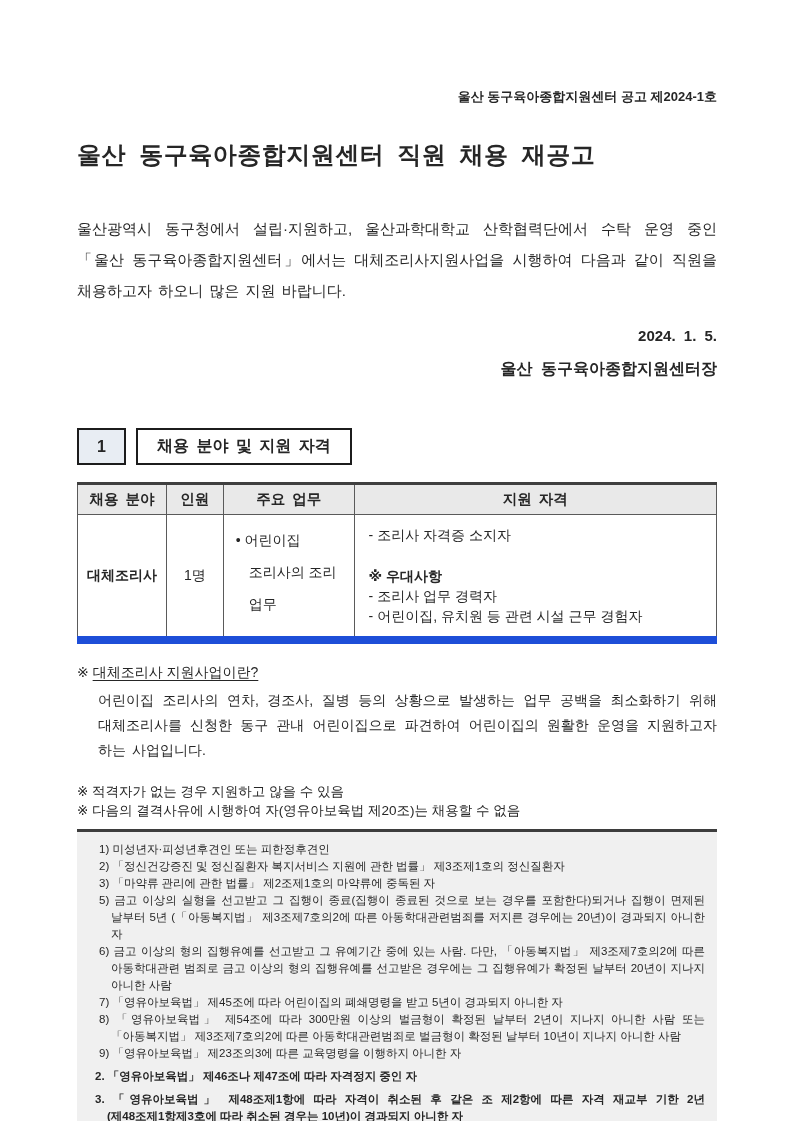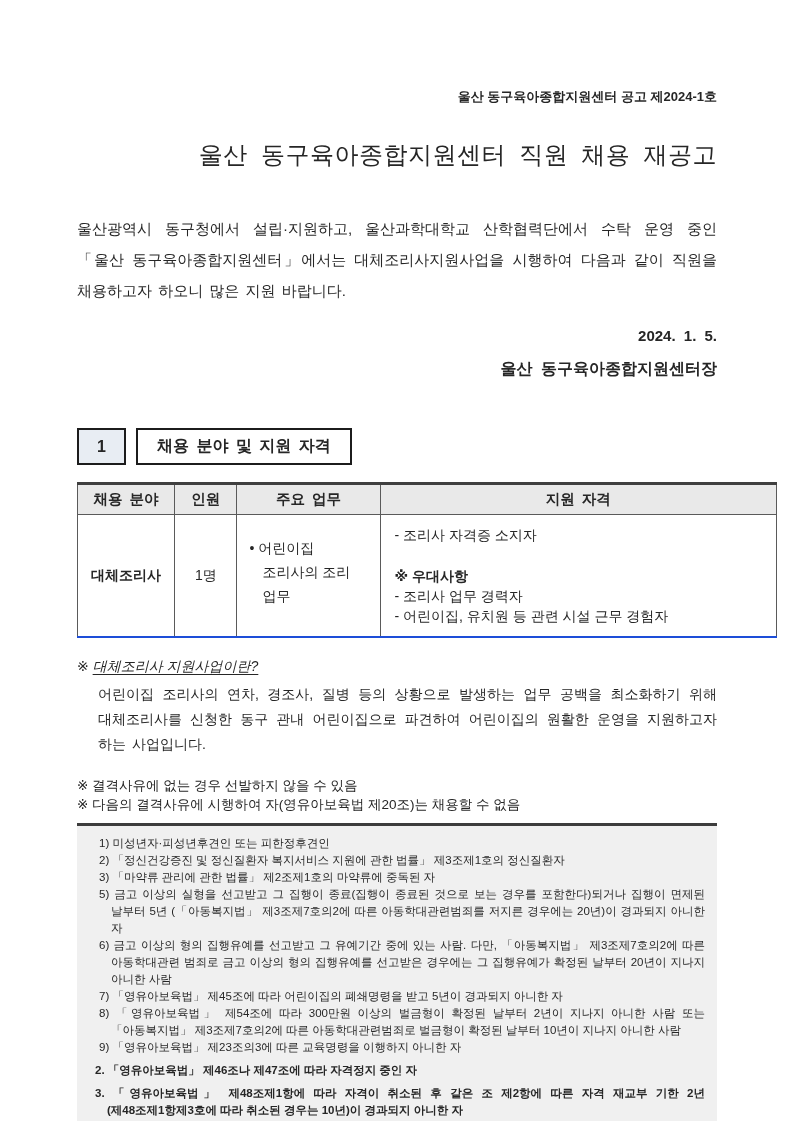--- a/index.html
+++ b/index.html
@@ -11,22 +11,22 @@
     overflow: hidden;
   }
   .page { width: 793px; height: 1121px; padding: 88px 76px 30px 77px; border-radius: 19px; }
 
   .notice-no {
     text-align: right;
     font-size: 13px; font-weight: bold; letter-spacing: 0px;
   }
   .doc-title {
     margin-top: 33px;
-    text-align: right;
-    font-size: 24px; font-weight: normal; letter-spacing: 0.5px;
+    text-align: left;
+    font-size: 24px; font-weight: bold; letter-spacing: 0.5px;
     word-spacing: 6px;
   }
   .intro {
     margin-top: 42px;
     font-size: 15px; line-height: 31px;
     text-align: justify; word-break: keep-all;
     word-spacing: 2px;
   }
   .date-line {
     margin-top: 21px; text-align: right;
@@ -47,45 +47,45 @@
   .section-title {
     margin-left: 10px; height: 37px;
     border: 2px solid #1c1c1c; background: #ffffff;
     display: flex; align-items: center;
     padding: 0 19px;
     font-size: 16px; font-weight: bold; word-spacing: 3px; text-align: right;
   }
 
   table.recruit {
     margin-top: 17px;
-    width: 700px; border-collapse: collapse;
+    width: 640px; border-collapse: collapse;
     border-top: 3px solid #3f3f3f;
-    border-bottom: 2px solid #1d4ed8;
+    border-bottom: 8px solid #1d4ed8;
   }
   table.recruit th, table.recruit td { border: 1px solid #5a5a5a; }
   table.recruit th {
     background: #e9e9e9; height: 31px;
     font-size: 14.5px; font-weight: bold; word-spacing: 3px;
   }
   table.recruit td { height: 104px; vertical-align: middle; font-size: 14px; }
   .col-field { width: 89px; }
   .col-count { width: 57px; }
   .col-duty  { width: 131px; }
   .col-qual  { width: 363px; }
   td.cell-field { text-align: center; font-weight: bold; word-spacing: 2px; }
   td.cell-count { text-align: center; }
-  td.cell-duty { padding: 0 6px 8px 12px; line-height: 24px; }
+  td.cell-duty { padding: 0 6px 8px 12px; line-height: 32px; }
   .duty-text { padding-left: 13px; text-indent: -13px; word-break: keep-all; }
   td.cell-qual { padding: 10px 8px 10px 14px; font-size: 13.5px; line-height: 20px; }
   .qual-line { word-break: keep-all; }
   .qual-pref-title { font-weight: bold; margin-top: 21px; }
 
   .about { margin-top: 17px; font-size: 14px; }
   .about-head { line-height: 22px; }
-  .about-title { text-decoration: underline; text-underline-offset: 3px; font-style: italic; }
+  .about-title { text-decoration: underline; text-underline-offset: 3px; }
   .about-body {
     margin-top: 5px; padding-left: 21px;
     line-height: 25px; text-align: justify; word-break: keep-all; word-spacing: 2px;
   }
   .note-line { margin-top: 0; font-size: 13.5px; line-height: 18.5px; }
   .notes-block { margin-top: 20px; }
 
   .disq-box {
     margin-top: 9px;
     width: 640px;
@@ -153,21 +153,21 @@
 
   <div class="about">
     <div class="about-head">
       <span>※</span>
       <span class="about-title">대체조리사 지원사업이란?</span>
     </div>
     <div class="about-body">어린이집 조리사의 연차, 경조사, 질병 등의 상황으로 발생하는 업무 공백을 최소화하기 위해 대체조리사를 신청한 동구 관내 어린이집으로 파견하여 어린이집의 원활한 운영을 지원하고자 하는 사업입니다.</div>
   </div>
 
   <div class="notes-block">
-    <div class="note-line">※ 결격사유에 없는 경우 선발하지 않을 수 있음</div>
+    <div class="note-line">※ 적격자가 없는 경우 지원하고 않을 수 있음</div>
     <div class="note-line">※ 다음의 결격사유에 시행하여 자(영유아보육법 제20조)는 채용할 수 없음</div>
   </div>
 
   <div class="disq-box">
     <div class="disq-sub">1) 미성년자·피성년후견인 또는 피한정후견인</div>
     <div class="disq-sub">2) 「정신건강증진 및 정신질환자 복지서비스 지원에 관한 법률」 제3조제1호의 정신질환자</div>
     <div class="disq-sub">3) 「마약류 관리에 관한 법률」 제2조제1호의 마약류에 중독된 자</div>
     <div class="disq-sub">5) 금고 이상의 실형을 선고받고 그 집행이 종료(집행이 종료된 것으로 보는 경우를 포함한다)되거나 집행이 면제된 날부터 5년 (「아동복지법」 제3조제7호의2에 따른 아동학대관련범죄를 저지른 경우에는 20년)이 경과되지 아니한 자</div>
     <div class="disq-sub">6) 금고 이상의 형의 집행유예를 선고받고 그 유예기간 중에 있는 사람. 다만, 「아동복지법」 제3조제7호의2에 따른 아동학대관련 범죄로 금고 이상의 형의 집행유예를 선고받은 경우에는 그 집행유예가 확정된 날부터 20년이 지나지 아니한 사람</div>
     <div class="disq-sub">7) 「영유아보육법」 제45조에 따라 어린이집의 폐쇄명령을 받고 5년이 경과되지 아니한 자</div>

